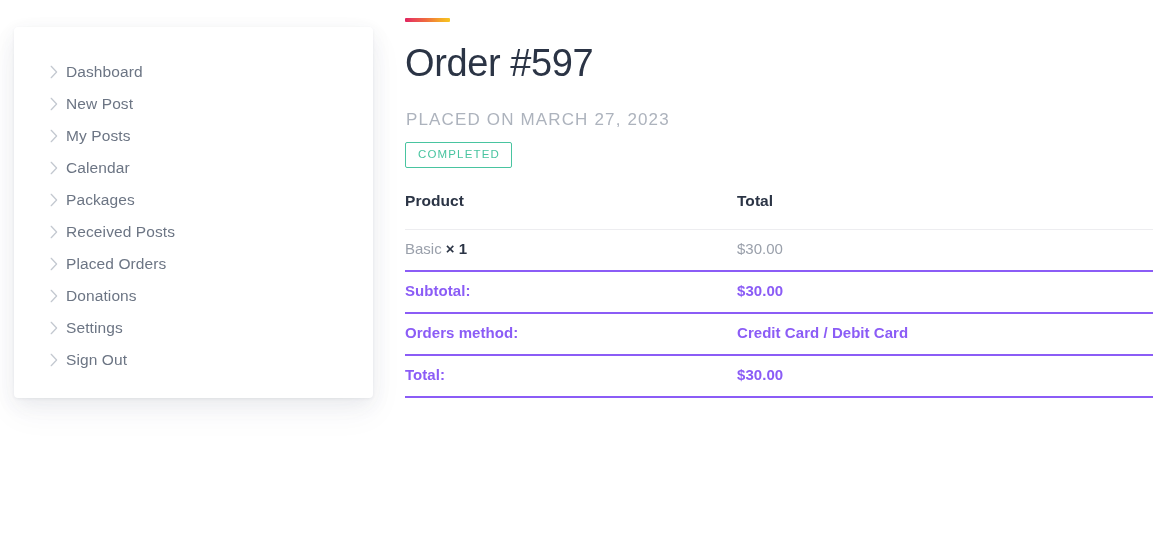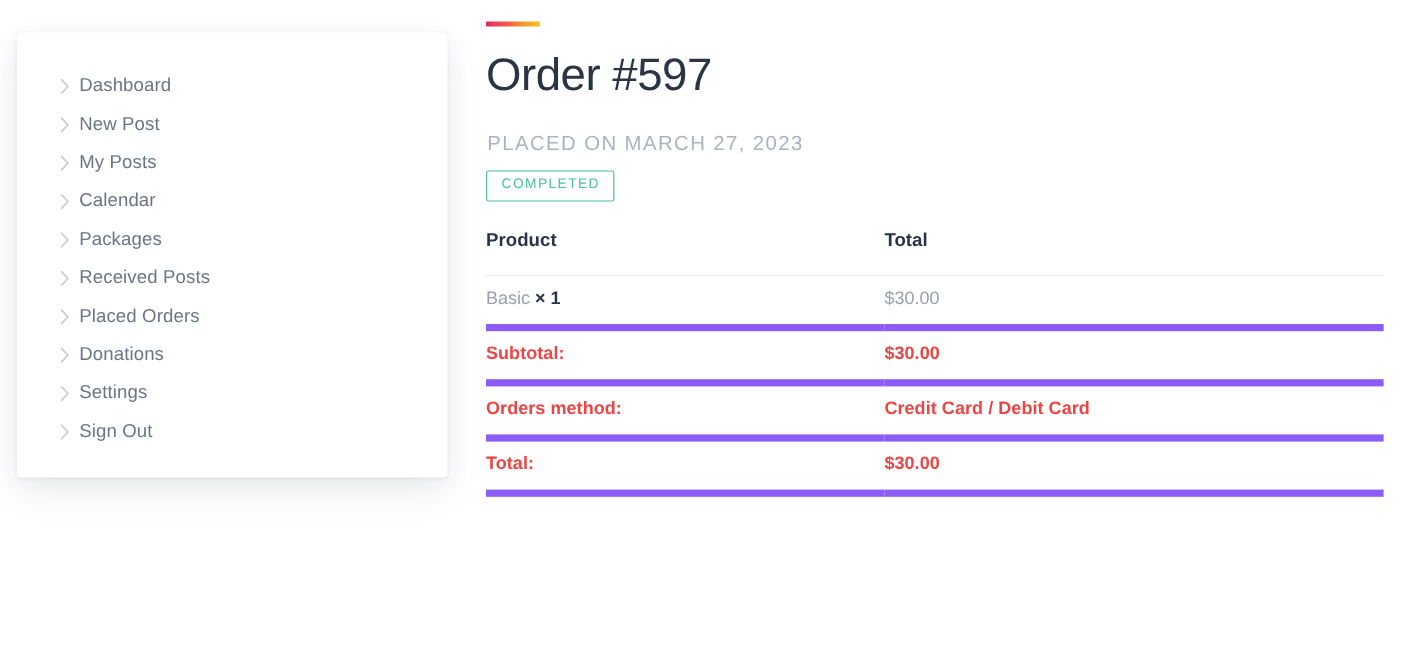--- a/index.html
+++ b/index.html
@@ -152,29 +152,29 @@
     line-height: 18px;
     font-weight: bold;
     color: #2b3445;
     letter-spacing: 0.05px;
     padding-bottom: 14px;
     border-bottom: 1px solid #ededf0;
     margin-top: 22px;
   }
 
   .order-table tbody tr td {
-    border-bottom: 6px solid #8b5cf6;
+    border-bottom: 2px solid #8b5cf6;
     font-size: 15px;
     line-height: 18px;
     padding-top: 10px;
     padding-bottom: 12px;
   }
 
   td.muted    { color: #9aa0ab; font-weight: normal; }
-  td.strong   { color: #ef4444; font-weight: bold; letter-spacing: 0.05px; }
+  td.strong   { color: #8b5cf6; font-weight: bold; letter-spacing: 0.05px; }
   .qty        { color: #2b3445; font-weight: bold; }
 </style>
 </head>
 <body>
 
 <div class="page">
 
   <div class="sidebar-card">
     <nav class="sidebar-nav">
 

